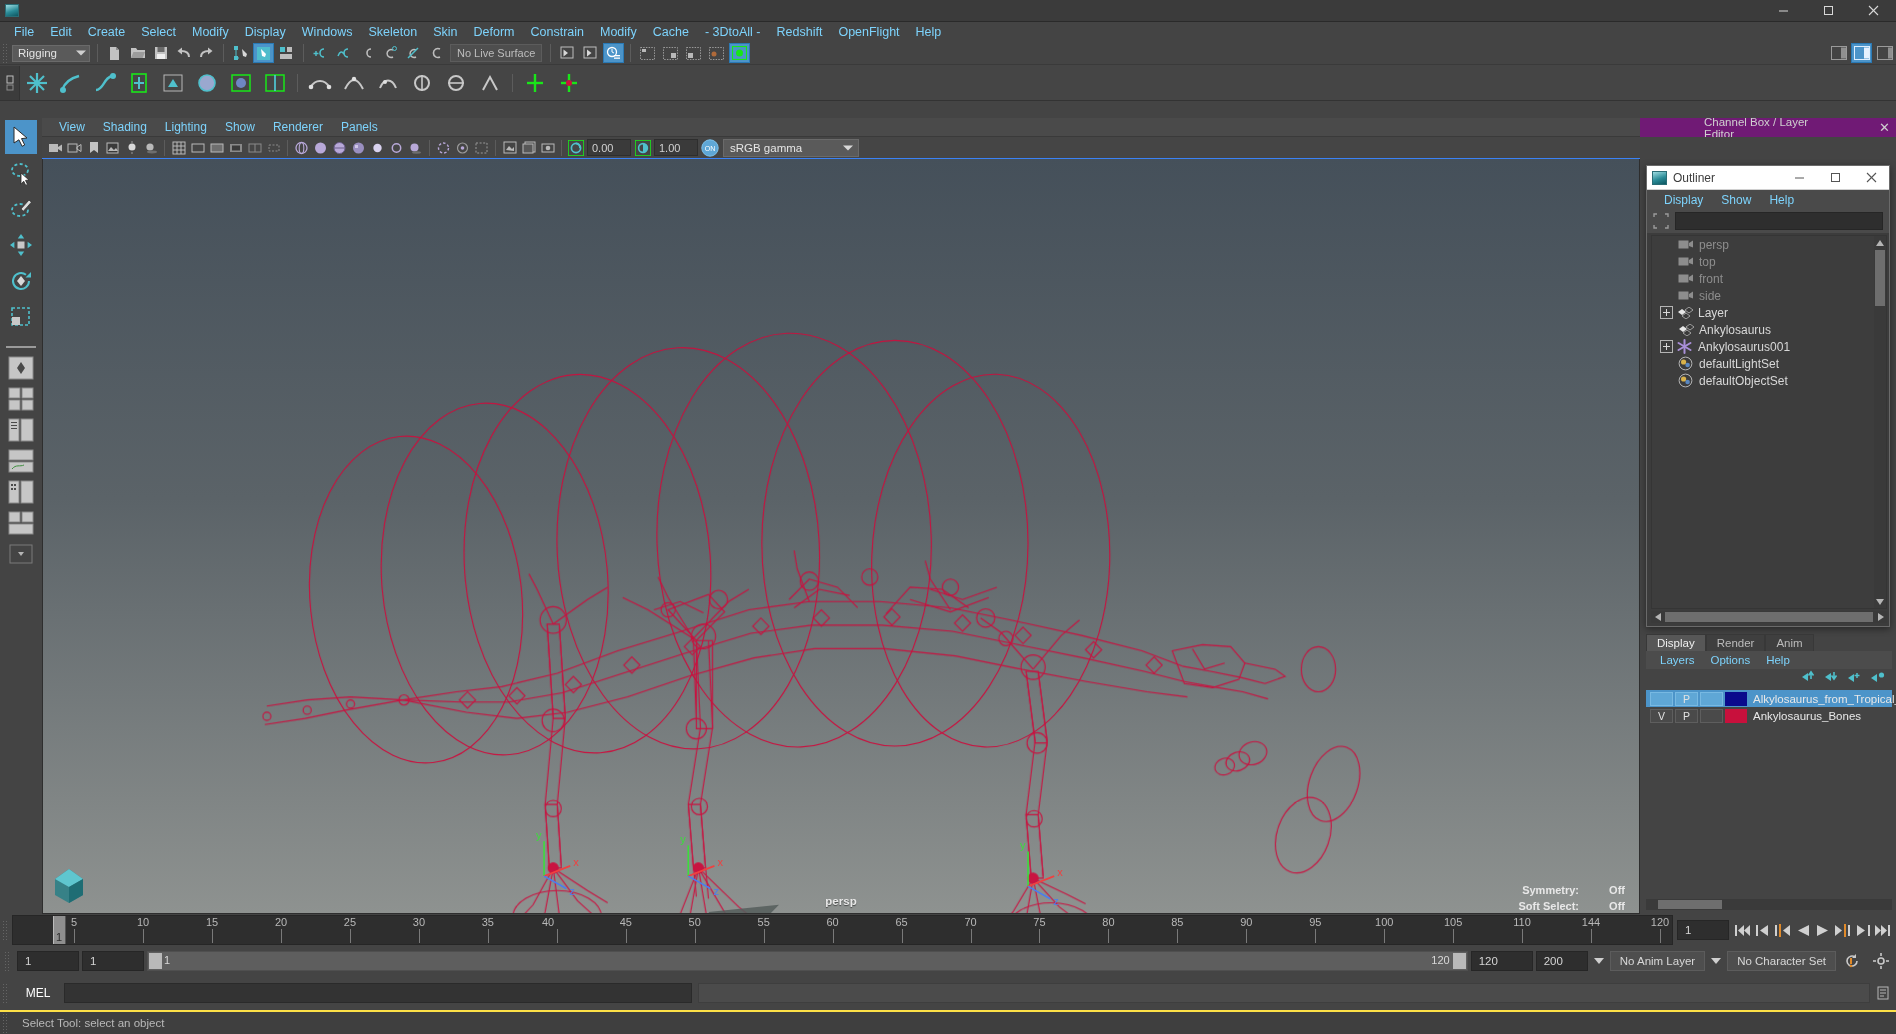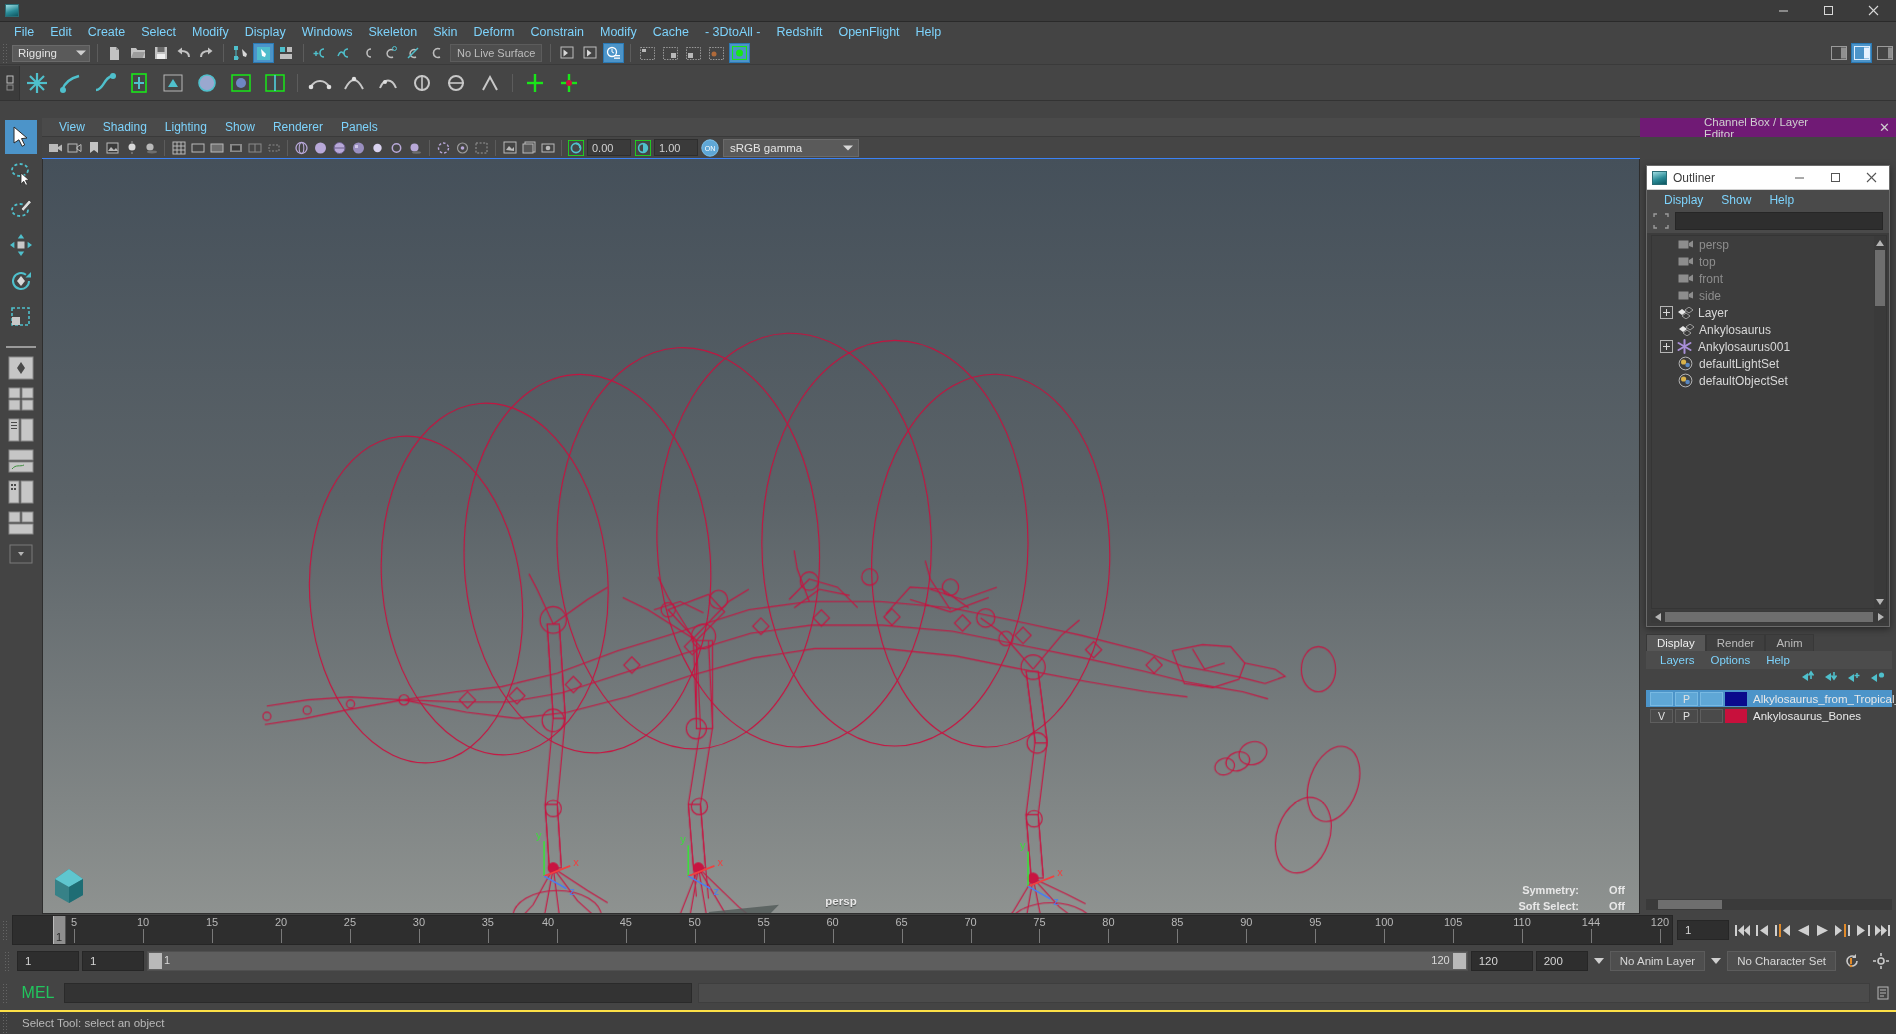--- a/index.html
+++ b/index.html
@@ -304,21 +304,21 @@
   .rs-arrow {
     width: 0;height:0;border-left:5px solid transparent;border-right:5px solid transparent;
     border-top:6px solid #cfcfcf; flex:0 0 auto; margin: 0 3px;
   }
 
   
   .melrow {
     position: absolute; left: 0; top: 978px; width: 1896px; height: 30px;
     background: #444; display:flex; align-items:center;
   }
-  .mel-label { font-size: 16px; color: #22c55e; width: 52px; text-align: center; flex:0 0 auto;}
+  .mel-label { font-size: 12px; color: #ffffff; width: 52px; text-align: center; flex:0 0 auto;}
   .mel-input {
     width: 628px; height: 20px; background: #333333; border: 1px solid #2a2a2a; flex:0 0 auto;
   }
   .mel-output {
     flex: 1 1 auto; height: 20px; background: #4b4b4b; border: 1px solid #3e3e3e; margin-left: 6px;
   }
   .mel-right { width: 26px; display:flex;align-items:center;justify-content:center; flex:0 0 auto;}
 
   
   .statusrow {

